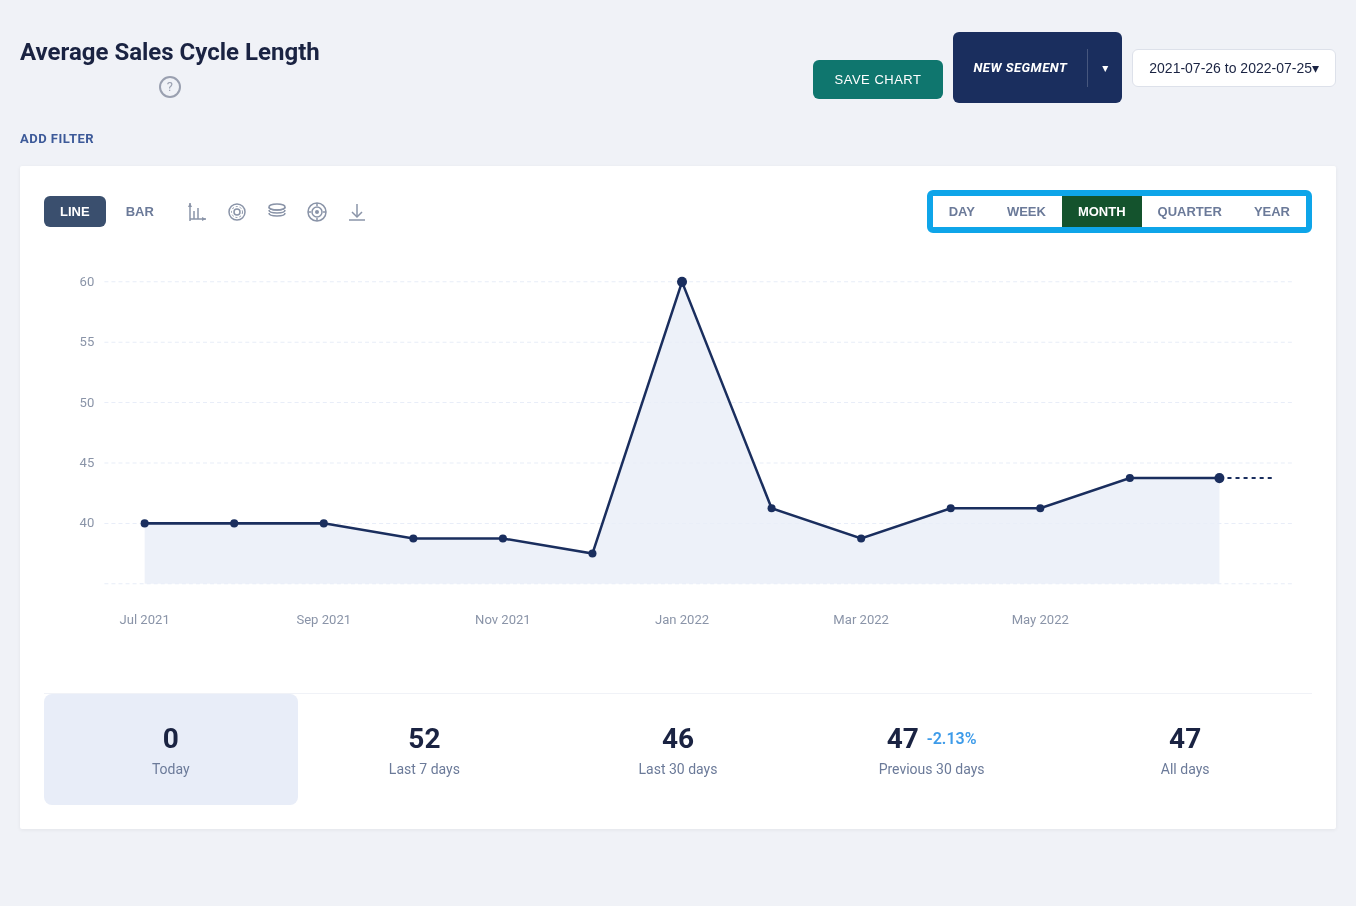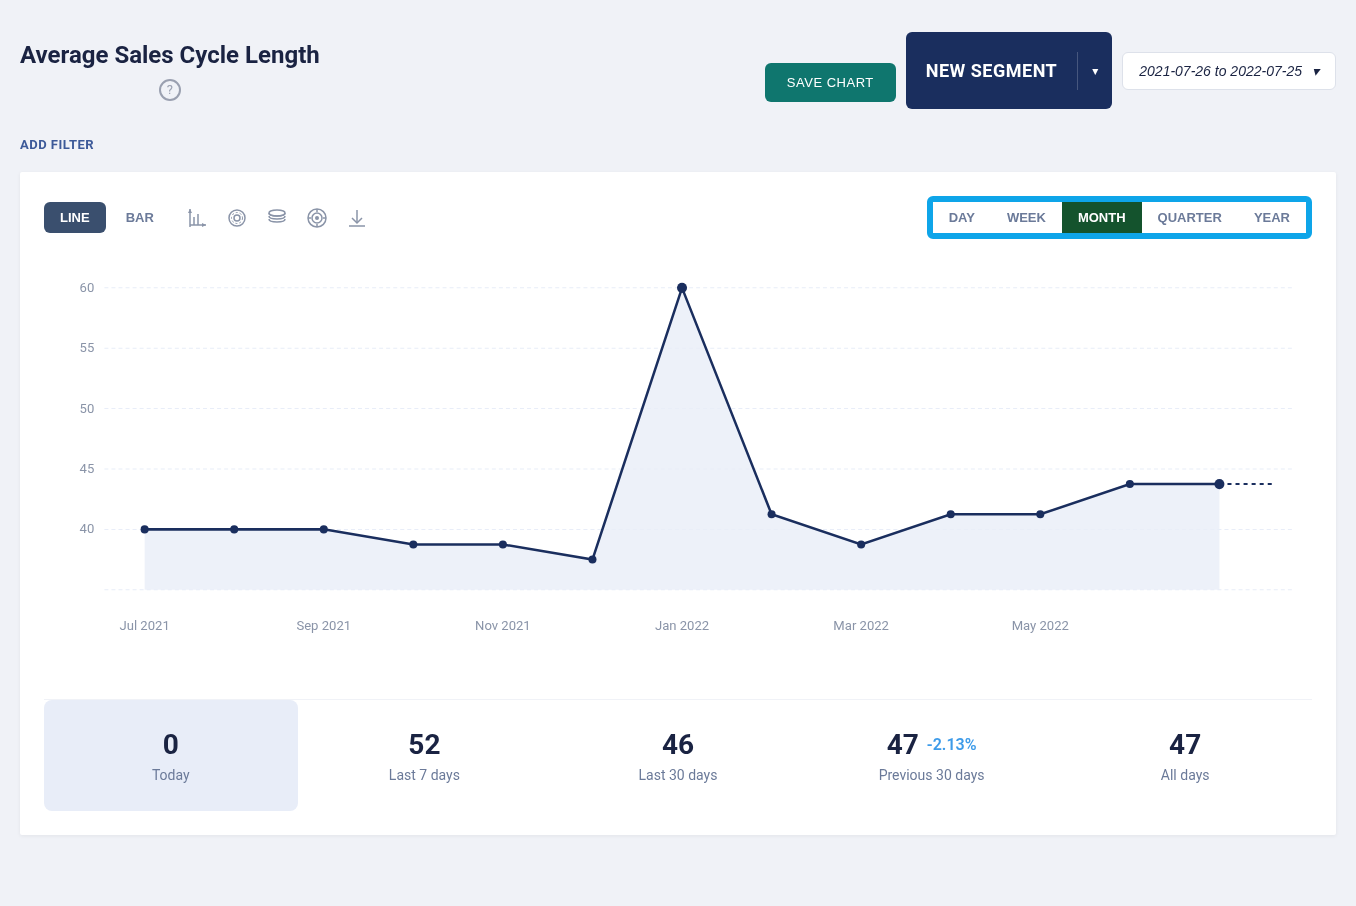--- a/index.html
+++ b/index.html
@@ -65,42 +65,41 @@
       align-items: center;
       background: #1a2e5e;
       color: white;
       border: none;
       border-radius: 6px;
       overflow: hidden;
       cursor: pointer;
     }
     .btn-new-segment-text {
       padding: 28px 20px;
-      font-size: 18px;
+      font-size: 13px;
       font-weight: 700;
       letter-spacing: 0.5px;
+      font-style: italic;
     }
     .btn-new-segment-arrow {
       padding: 12px 14px;
       border-left: 1px solid rgba(255,255,255,0.2);
       font-size: 12px;
     }
     .date-range-btn {
       display: flex;
       align-items: center;
-      gap: 10px;
       background: white;
       border: 1px solid #dde1ea;
       border-radius: 6px;
       padding: 10px 16px;
       font-size: 14px;
       color: #1a2342;
       cursor: pointer;
       font-weight: 500;
-      font-style: italic;
     }
     .add-filter {
       color: #3d5a99;
       font-size: 13px;
       font-weight: 700;
       letter-spacing: 0.5px;
       cursor: pointer;
       margin-bottom: 20px;
     }
     .chart-card {

